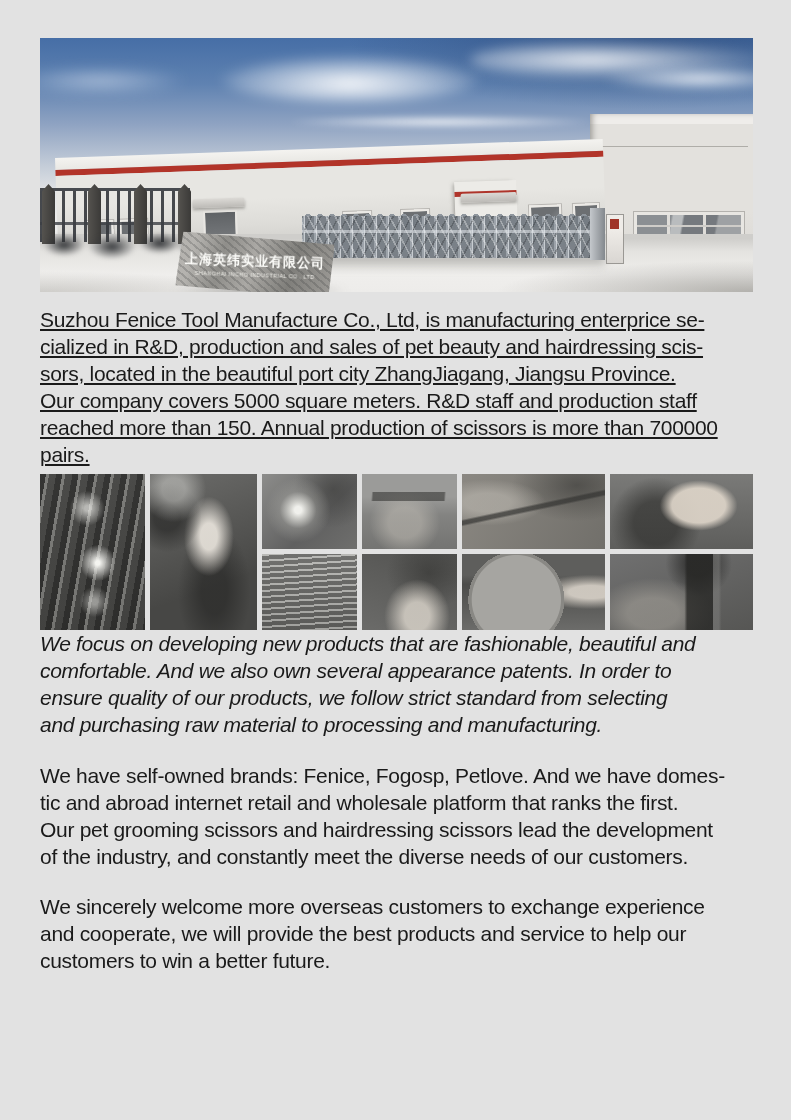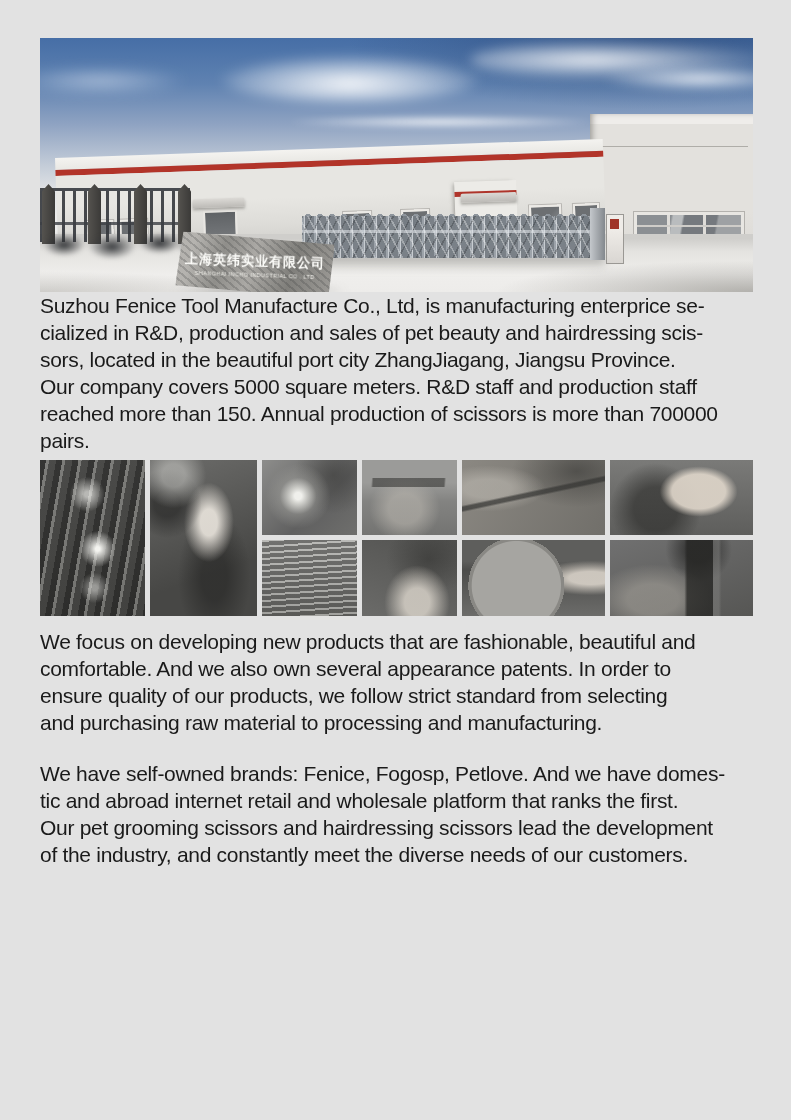--- a/index.html
+++ b/index.html
@@ -142,22 +142,22 @@
     letter-spacing:1px;white-space:nowrap;filter:blur(.5px);transform:scaleY(1.05);}
   .sign-en{position:static;color:#f2f1ec;font-size:5.5px;letter-spacing:.4px;
     white-space:nowrap;filter:blur(.3px);margin-top:2px;}
 
   
   .para{
     margin:0 38px 0 40px;
     font-size:21px;line-height:27px;letter-spacing:-.3px;
     color:#1a1a1a;white-space:pre-line;
   }
-  .para.p-intro{}
-  .para.p-quality{margin-top:12px;}
+  .para.p-intro{margin-top:14px;text-decoration:underline;}
+  .para.p-quality{font-style:italic;}
   .para.p-brands{margin-top:24px;}
   .para.p-markets{margin-top:21px;}
   .para.p-welcome{margin-top:23px;}
 
   
   .collage{
     margin:6px 38px 0 40px;width:713px;height:156px;
     display:grid;
     grid-template-columns:105px 107px 95px 95px 143px 143px;
     grid-template-rows:75px 76px;
@@ -310,14 +310,17 @@
   </div>
 
   <p class="para p-quality">We focus on developing new products that are fashionable, beautiful and
 comfortable. And we also own several appearance patents. In order to
 ensure quality of our products, we follow strict standard from selecting
 and purchasing raw material to processing and manufacturing.</p>
   <p class="para p-brands">We have self-owned brands: Fenice, Fogosp, Petlove. And we have domes-
 tic and abroad internet retail and wholesale platform that ranks the first.
 Our pet grooming scissors and hairdressing scissors lead the development
 of the industry, and constantly meet the diverse needs of our customers.</p>
+  <p class="para p-welcome">We sincerely welcome more overseas customers to exchange experience
+and cooperate, we will provide the best products and service to help our
+customers to win a better future.</p>
 
 </div>
 
 </body></html>

